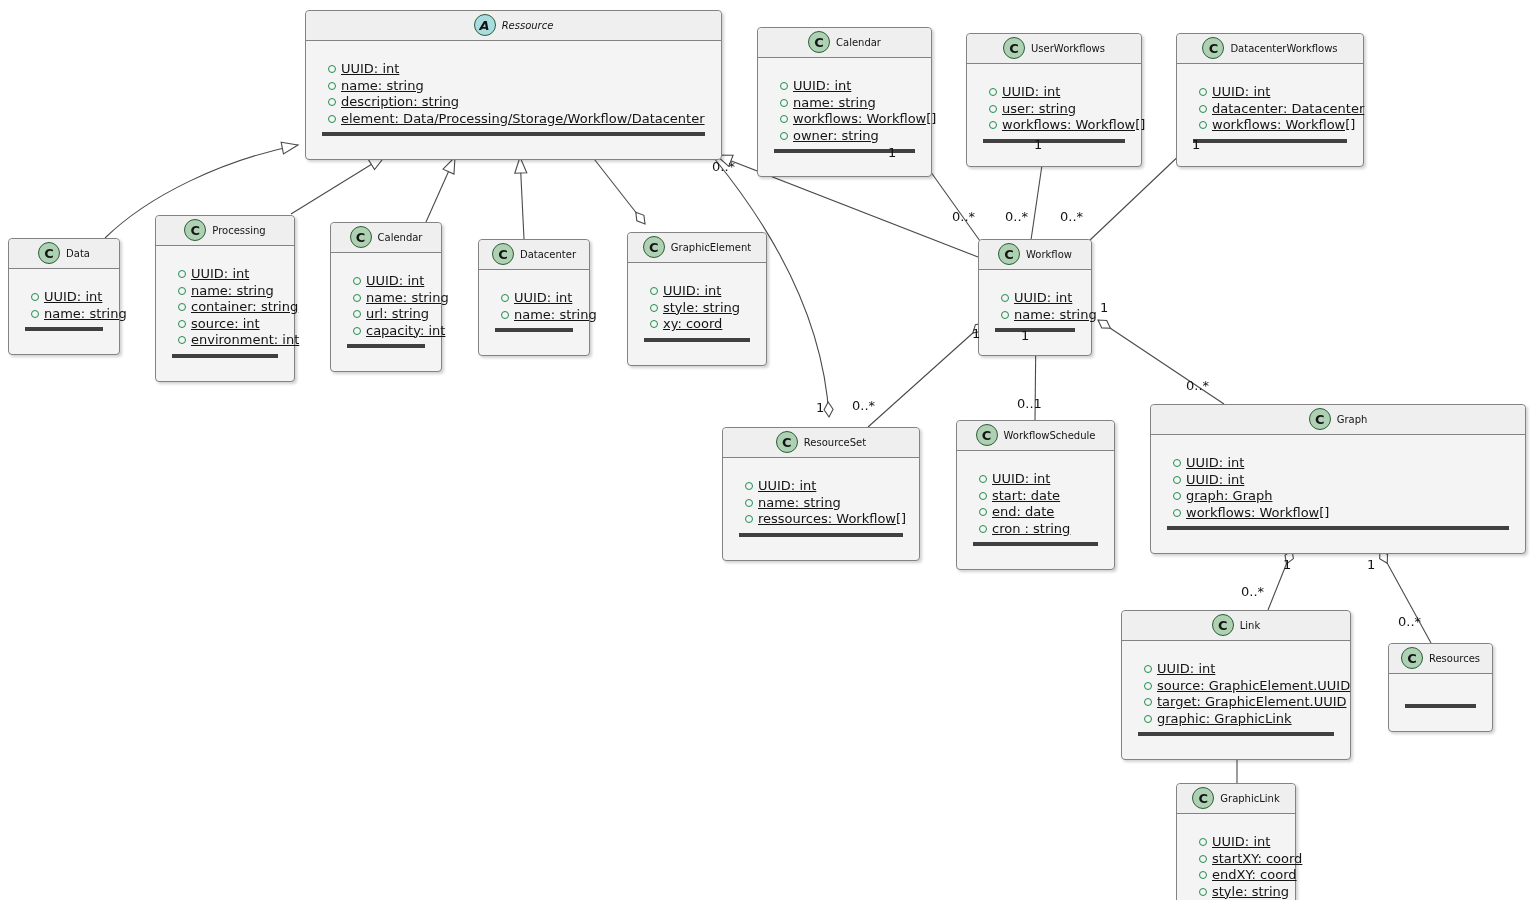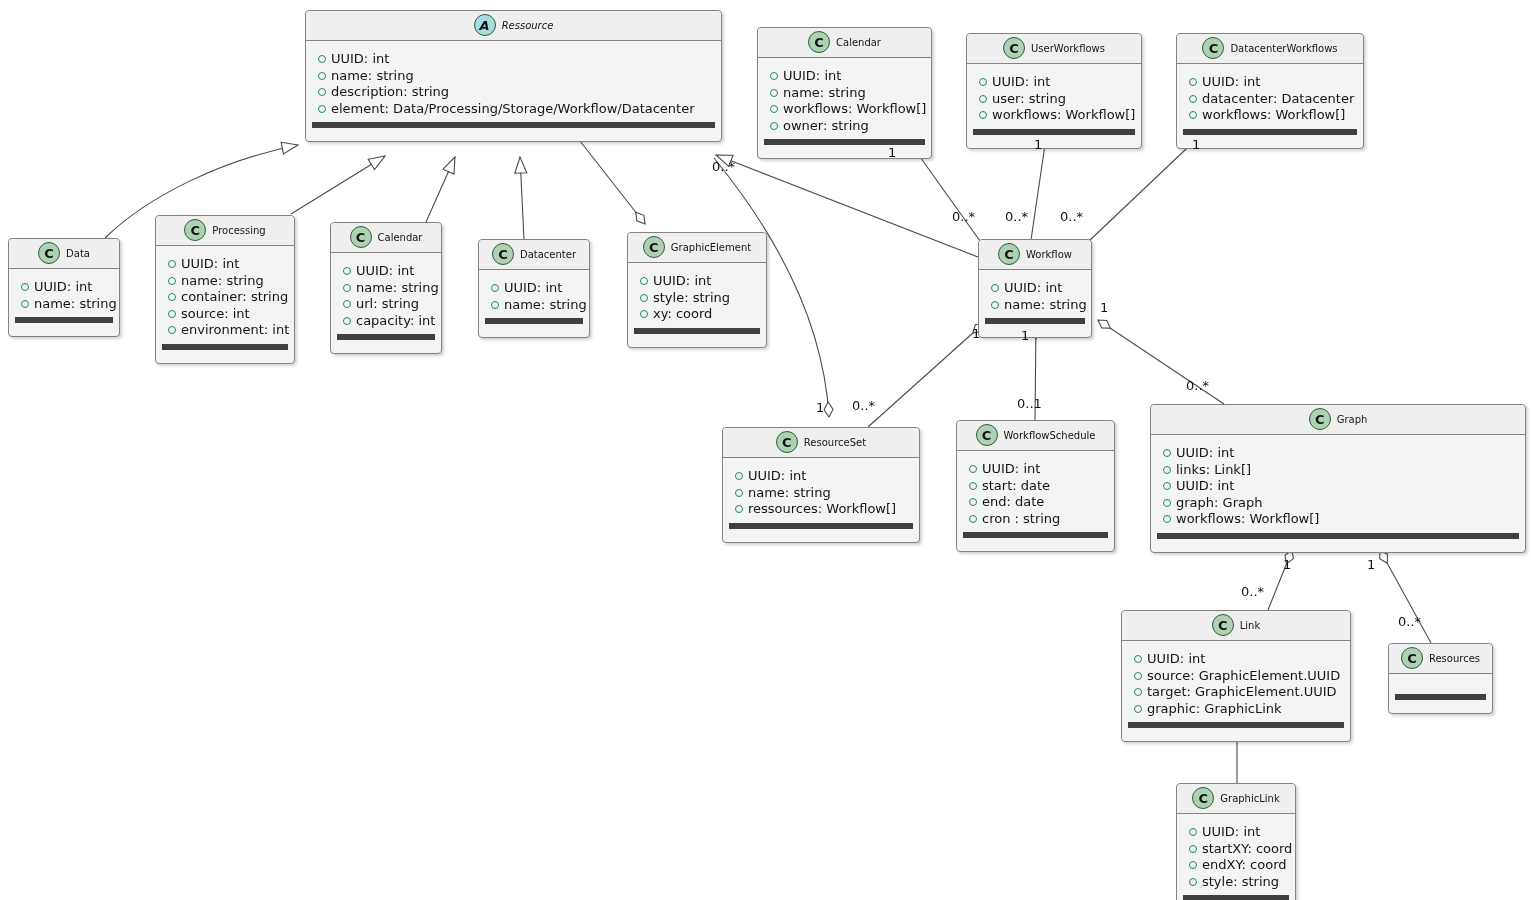--- a/index.html
+++ b/index.html
@@ -9,21 +9,21 @@
 
   .uml-class{position:absolute;background:#f4f4f4;border:1px solid #838383;border-radius:4px;
              box-shadow:2px 2px 3px rgba(0,0,0,.18);font-size:13px;}
   .hdr{display:flex;align-items:center;justify-content:center;gap:6px;
        padding:3px 8px 4px;border-bottom:1px solid #838383;background:#efefef;border-radius:4px 4px 0 0;}
   .circ{width:20px;height:20px;border-radius:50%;background:#ADD1B2;border:1px solid #2c5d38;
         display:flex;align-items:center;justify-content:center;font-weight:bold;font-size:13px;flex:0 0 auto;}
   .abstract .circ{background:#A9DCDF;font-style:italic;}
   .cname{font-size:10px;white-space:nowrap;}
   .abstract .cname{font-style:italic;}
-  .attrs{list-style:none;margin:6px;padding:4px 8px 5px 6px;border-bottom:6px solid #404040;min-height:5px;}
+  .attrs{list-style:none;margin:16px;padding:4px 8px 5px 6px;border-bottom:4px solid #404040;min-height:5px;text-decoration:underline;}
   .attrs li{display:flex;align-items:center;gap:5px;line-height:16.5px;white-space:nowrap;}
   .odot{width:6px;height:6px;border:1.5px solid #1e8e4e;border-radius:50%;flex:0 0 auto;}
   .ftr{height:7px;}
   .mult{position:absolute;font-size:13px;line-height:13px;white-space:nowrap;}
 </style>
 </head>
 <body>
 
 <div id="canvas">
 
@@ -337,24 +337,20 @@
       <span class="circ">C</span>
       <span class="cname">Graph</span>
     </div>
     <ul class="attrs">
       <li>
           <span class="odot"></span>
           <span>UUID: int</span>
         </li>
       <li>
           <span class="odot"></span>
-          <span>links: Link[]</span>
-        </li>
-      <li>
-          <span class="odot"></span>
           <span>UUID: int</span>
         </li>
       <li>
           <span class="odot"></span>
           <span>graph: Graph</span>
         </li>
       <li>
           <span class="odot"></span>
           <span>workflows: Workflow[]</span>
         </li>

